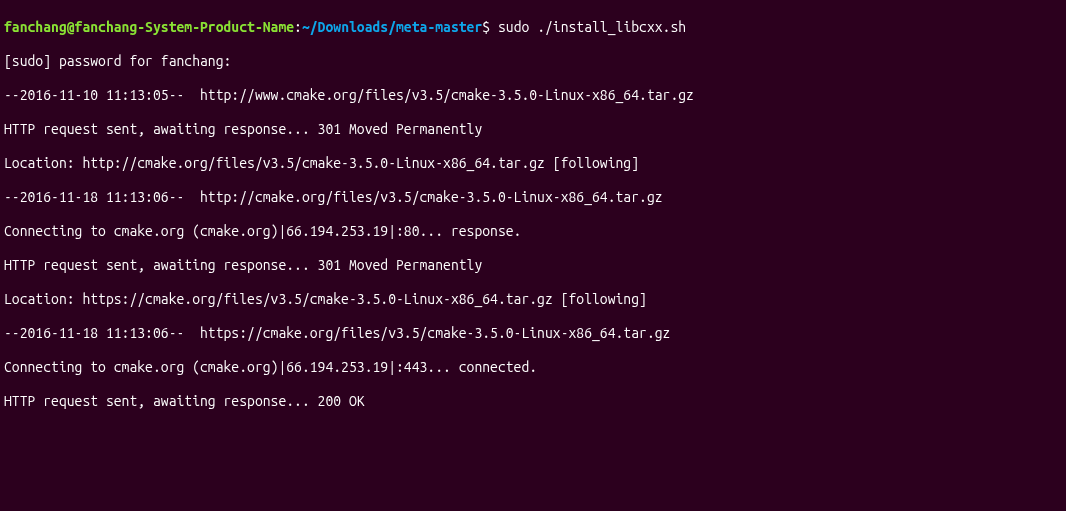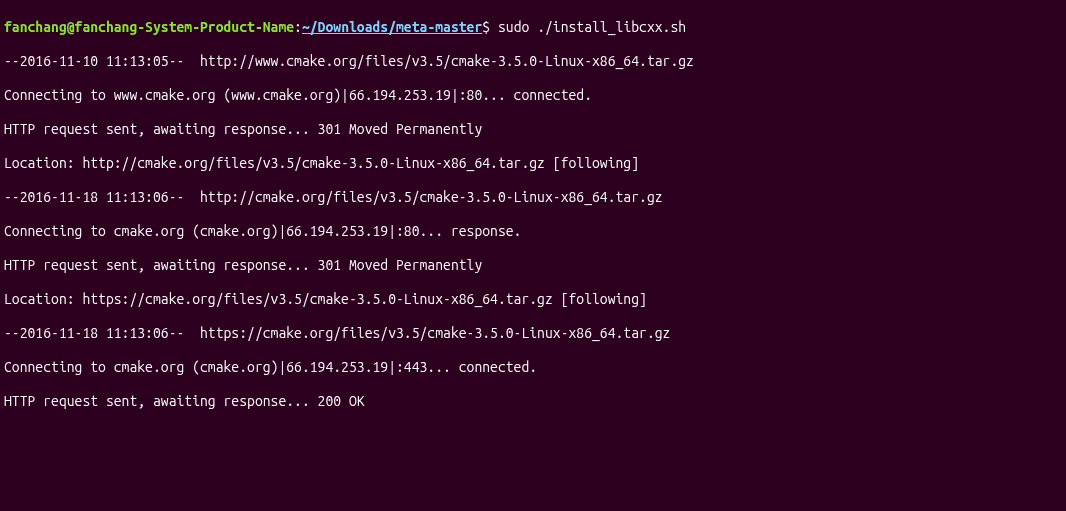--- a/index.html
+++ b/index.html
@@ -12,30 +12,30 @@
     font-family: "Ubuntu Mono", "DejaVu Sans Mono", "Consolas", monospace;
     font-size: 14px;
     line-height: 17px;
     overflow: hidden;
   }
   .terminal {
     padding: 2px 4px;
     white-space: pre;
   }
   .prompt { color: #8ae234; font-weight: bold; }
-  .path { color: #7dd3fc; font-weight: bold; text-decoration: underline; }
+  .path { color: #0ea5e9; font-weight: bold; }
   .line { height: 17px; }
 </style>
 </head>
 <body>
 
 <div class="terminal">
 <div class="line"><span class="prompt">fanchang@fanchang-System-Product-Name</span><span>:</span><span class="path">~/Downloads/meta-master</span><span>$ </span><span>sudo ./install_libcxx.sh</span></div>
+<div class="line">[sudo] password for fanchang:</div>
 <div class="line">--2016-11-10 11:13:05--  http://www.cmake.org/files/v3.5/cmake-3.5.0-Linux-x86_64.tar.gz</div>
-<div class="line">Connecting to www.cmake.org (www.cmake.org)|66.194.253.19|:80... connected.</div>
 <div class="line">HTTP request sent, awaiting response... 301 Moved Permanently</div>
 <div class="line">Location: http://cmake.org/files/v3.5/cmake-3.5.0-Linux-x86_64.tar.gz [following]</div>
 <div class="line">--2016-11-18 11:13:06--  http://cmake.org/files/v3.5/cmake-3.5.0-Linux-x86_64.tar.gz</div>
 <div class="line">Connecting to cmake.org (cmake.org)|66.194.253.19|:80... response.</div>
 <div class="line">HTTP request sent, awaiting response... 301 Moved Permanently</div>
 <div class="line">Location: https://cmake.org/files/v3.5/cmake-3.5.0-Linux-x86_64.tar.gz [following]</div>
 <div class="line">--2016-11-18 11:13:06--  https://cmake.org/files/v3.5/cmake-3.5.0-Linux-x86_64.tar.gz</div>
 <div class="line">Connecting to cmake.org (cmake.org)|66.194.253.19|:443... connected.</div>
 <div class="line">HTTP request sent, awaiting response... 200 OK</div>
 

